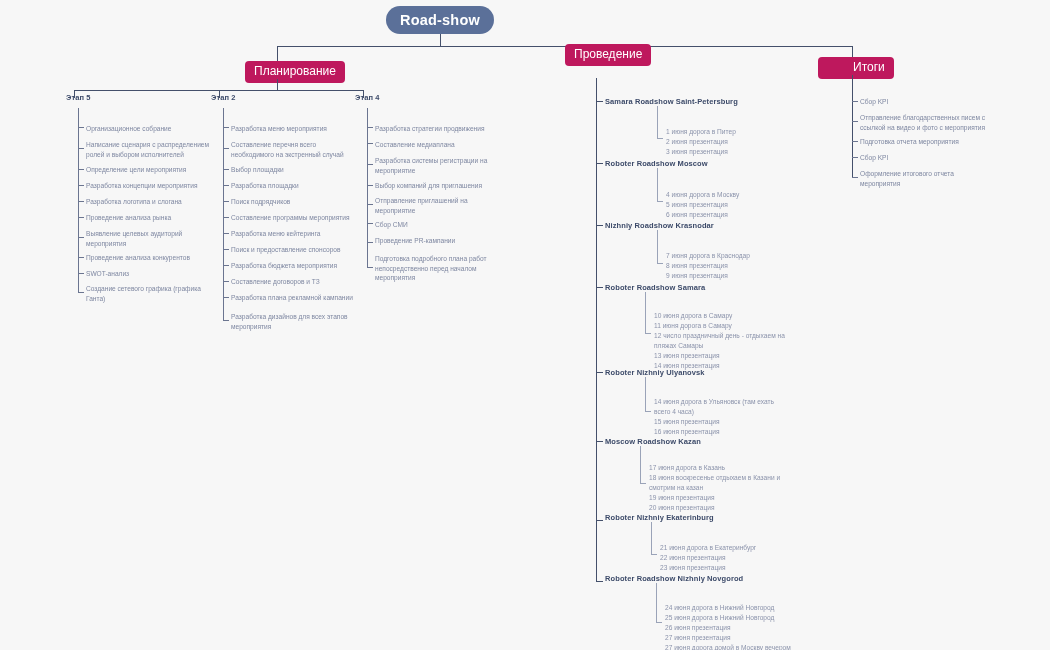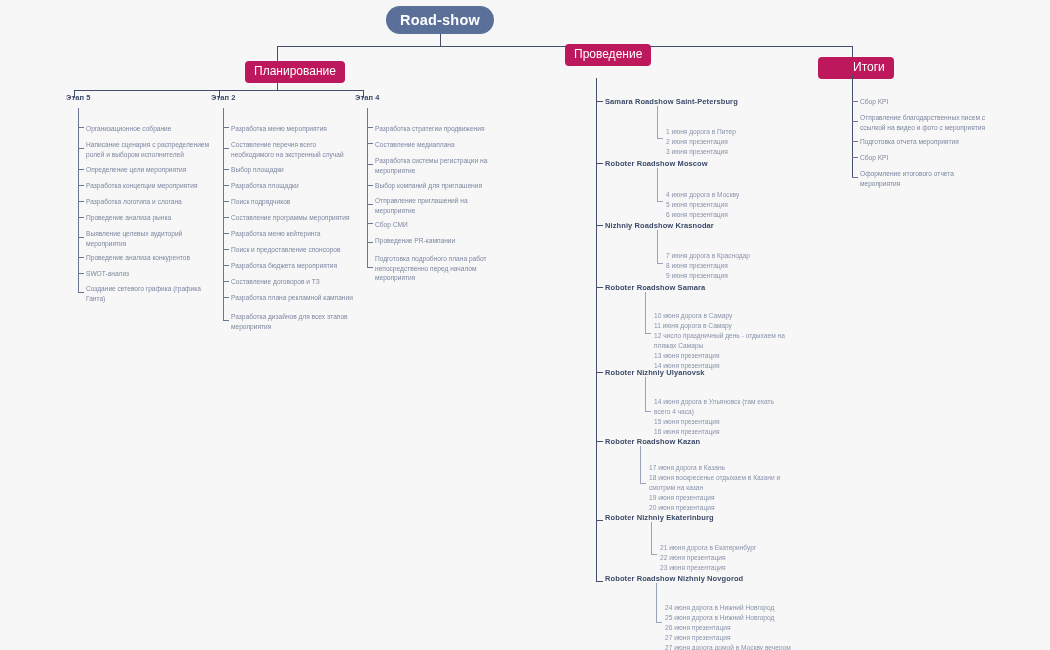--- a/index.html
+++ b/index.html
@@ -233,21 +233,21 @@
   <div class="hline" style="left:596px; top:372px; width:7px;"></div>
   <div class="city-label" style="left:605px; top:368px;">Roboter Nizhniy Ulyanovsk</div>
   <div class="vline faint" style="left:645px; top:377px; height:34px;"></div>
   <div class="hline faint" style="left:645px; top:411px; width:6px;"></div>
   <div class="date-block" style="left:654px; top:397px; width:170px;">14 июня дорога в Ульяновск (там ехать
 всего 4 часа)
 15 июня презентация
 16 июня презентация</div>
 
   <div class="hline" style="left:596px; top:441px; width:7px;"></div>
-  <div class="city-label" style="left:605px; top:437px;">Roboter Roadshow Kazan</div>
+  <div class="city-label" style="left:605px; top:437px;">Moscow Roadshow Kazan</div>
   <div class="vline faint" style="left:640px; top:446px; height:37px;"></div>
   <div class="hline faint" style="left:640px; top:483px; width:6px;"></div>
   <div class="date-block" style="left:649px; top:463px; width:175px;">17 июня дорога в Казань
 18 июня воскресенье отдыхаем в Казани и
 смотрим на казан
 19 июня презентация
 20 июня презентация</div>
 
   <div class="hline" style="left:596px; top:520px; width:7px;"></div>
   <div class="city-label" style="left:605px; top:513px;">Roboter Nizhniy Ekaterinburg</div>

